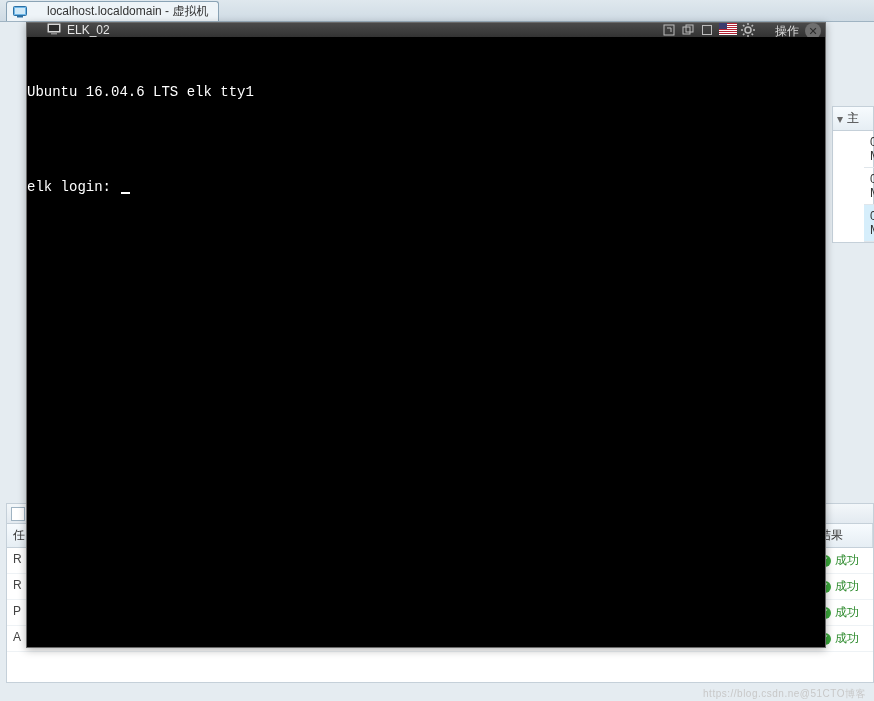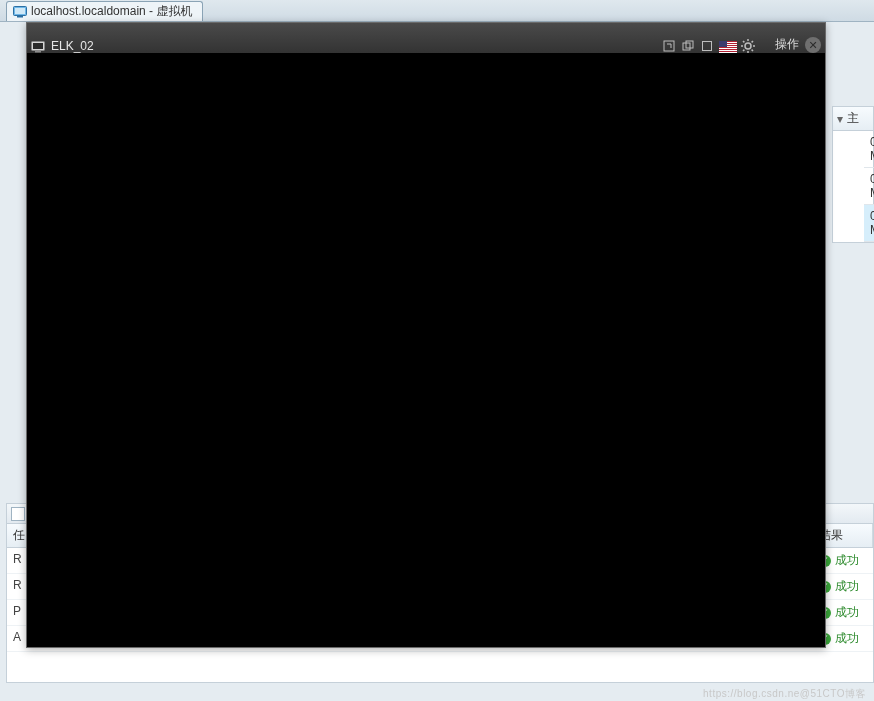--- a/index.html
+++ b/index.html
@@ -18,21 +18,21 @@
     height: 22px;
     background: linear-gradient(#dfe8ee,#cfdbe4);
     border-bottom: 1px solid #9fb3c2;
     display: flex;
     align-items: flex-end;
     padding-left: 6px;
   }
   .host-tab {
     display: flex;
     align-items: center;
-    gap: 4px;
+    gap: 20px;
     background: #eef4f8;
     border: 1px solid #8aa3b5;
     border-bottom: none;
     border-radius: 3px 3px 0 0;
     padding: 2px 10px 2px 6px;
     font-size: 12px;
     color: #333;
     height: 20px;
     justify-content: space-between;
   }
@@ -140,25 +140,25 @@
     left: 26px;
     width: 800px;
     height: 626px;
     background: #3c3c3c;
     border: 1px solid #6a6a6a;
     box-shadow: 0 2px 8px rgba(0,0,0,0.3);
     display:flex;
     flex-direction:column;
   }
   .child-titlebar {
-    height: 30px;
+    height: 14px;
     background: linear-gradient(#4a4a4a,#333333);
     display:flex;
-    align-items:flex-end;
-    padding: 0 4px 0 4px;
+    align-items:flex-start;
+    padding: 0 4px 0 20px;
     color:#e6e6e6;
     font-size:12px;
   }
   .child-titlebar .win-icon {
     width:14px;height:12px;margin-right:6px;
     display:inline-block;
   }
   .child-titlebar .title-text { flex: 0 0 auto; }
   .child-titlebar .spacer { flex:1; }
   .child-titlebar .tb-btn {
@@ -336,18 +336,20 @@
           <line x1="12" y1="2" x2="10.6" y2="3.4"></line>
             <line x1="3.4" y1="10.6" x2="2" y2="12"></line>
         </g>
       </svg>
     </span>
     <span class="action-label">操作</span>
     <span class="close">✕</span>
   </div>
 
   <div class="console">
+<div class="line">Ubuntu 16.04.6 LTS elk tty1</div>
 <div class="line">&nbsp;</div>
+<div class="line"><span>elk login: </span><span class="cursor"></span></div>
     <div class="resize-grip">
       
     </div>
   </div>
 </div>
 
 </body></html>

